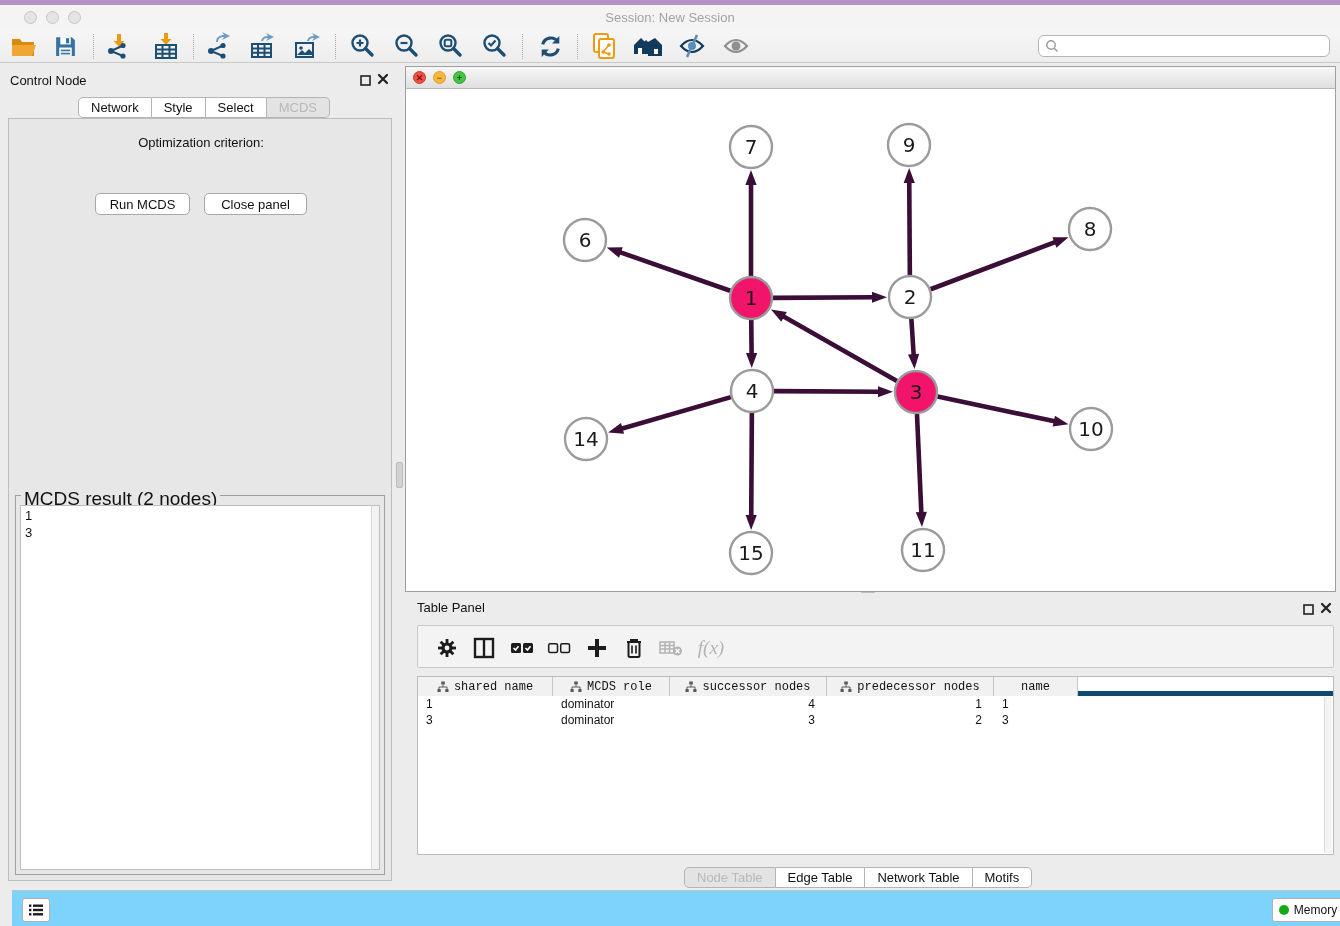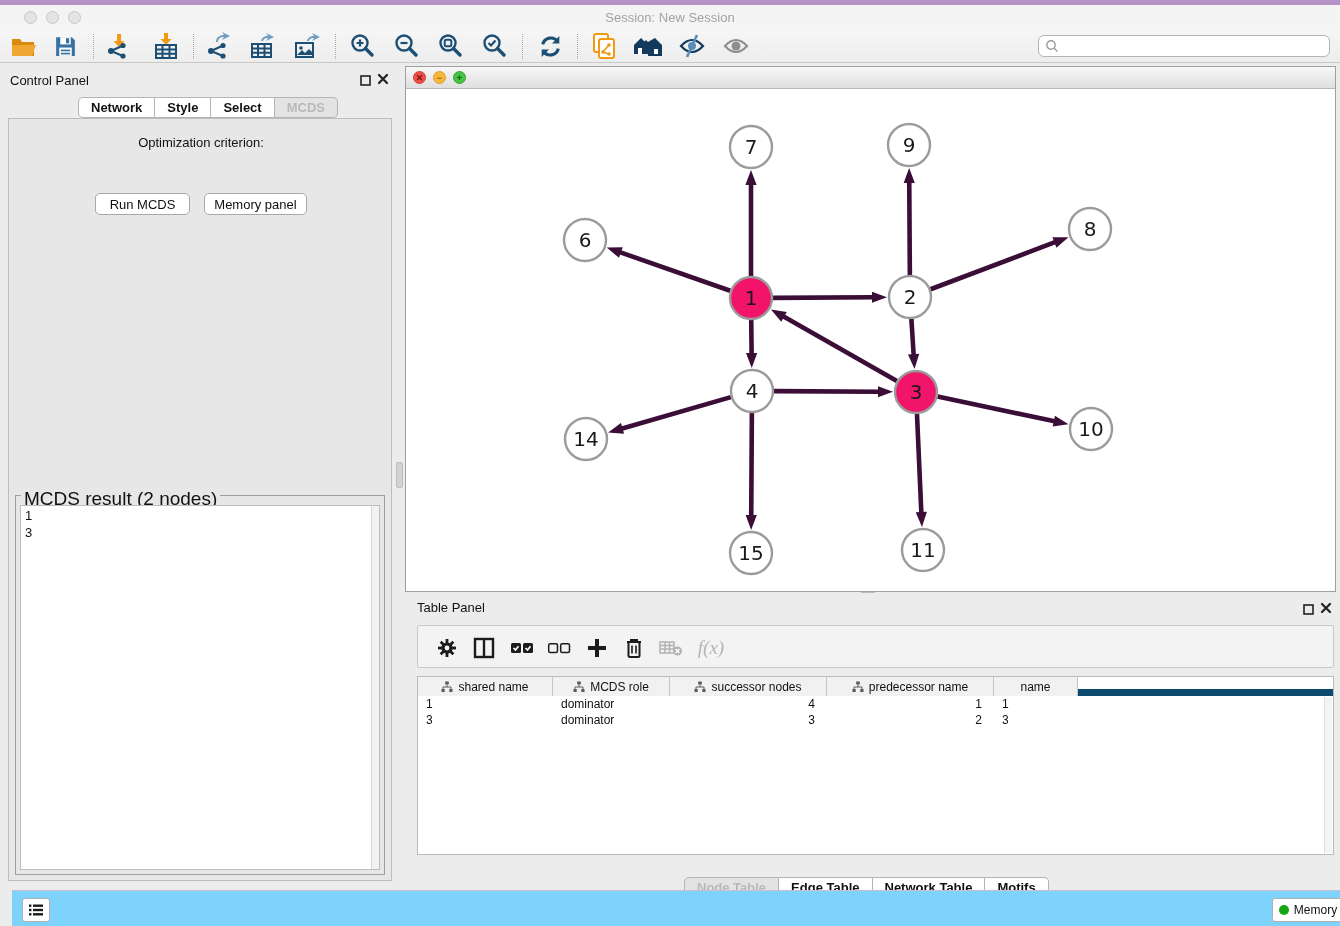--- a/index.html
+++ b/index.html
@@ -21,21 +21,21 @@
     background:linear-gradient(#f6f6f6,#ededed); border-bottom:1px solid #c9c9c9; }
   .tbtn { position:absolute; top:2px; width:34px; height:28px; display:flex; align-items:center; justify-content:center; }
   .tsep { position:absolute; top:4px; width:0; height:25px; border-left:1px dotted #a9a9a9; }
   #search-box { position:absolute; left:1038px; top:5px; width:292px; height:22px; background:#fff;
     border:1px solid #b5b5b5; border-radius:6px; display:flex; align-items:center; padding-left:5px; }
   #search-box input { border:none; outline:none; flex:1; font-size:12px; background:transparent; height:18px; }
 
   
   #control-panel { left:0; top:66px; width:395px; height:822px; }
   .panel-title { font-size:13px; color:#111; }
-  .seg-row { display:flex;font-weight:bold; }
+  .seg-row { display:flex; }
   .seg { height:21px; line-height:19px; padding:0 12px; background:#fff; border:1px solid #b4b4b4;
     border-left:none; font-size:13px; color:#111; text-align:center; }
   .seg:first-child { border-left:1px solid #b4b4b4; border-radius:5px 0 0 5px; }
   .seg:last-child { border-radius:0 5px 5px 0; }
   .seg.selected { background:#e3e3e3; color:#b9b9b9; }
   #cp-content { left:8px; top:52px; width:384px; height:763px; background:#e7e7e7; border:1px solid #bdbdbd; position:absolute; }
   #opt-label { left:0; top:16px; width:384px; text-align:center; font-size:13px; position:absolute;}
   #opt-select { left:36px; top:40px; width:308px; height:23px; background:#fff; border:1px solid #a8a8a8;
     border-radius:5px; position:absolute; display:flex; align-items:center; font-size:13px; padding-left:12px; }
   .btn { background:#fff; border:1px solid #a8a8a8; border-radius:5px; font-size:13px;
@@ -56,28 +56,28 @@
   #graph-canvas { position:absolute; left:0; top:22px; width:929px; height:502px; background:#fff; }
   .grip { background:#d2d2d2; border:1px solid #bdbdbd; border-radius:2px; }
 
   
   #table-panel { left:405px; top:595px; width:931px; height:293px; }
   #tp-toolbar { position:absolute; left:12px; top:30px; width:917px; height:43px;
     background:#f3f3f3; border:1px solid #c9c9c9; border-radius:2px; }
   .tp-btn { position:absolute; top:7px; width:30px; height:30px; display:flex; align-items:center; justify-content:center; }
   #fx-label { font-family:"Liberation Serif", serif; font-style:italic; font-size:19px; color:#b3b3b3; }
   #data-table { position:absolute; left:12px; top:81px; width:917px; height:179px; background:#fff; border:1px solid #bbb; overflow:hidden; }
-  #thead { display:flex; height:19px; border-bottom:7px solid #0c4a6e; }
+  #thead { display:flex; height:19px; border-bottom:5px solid #0c4a6e;font-family:Liberation Mono, monospace; }
   .th { background:#f1f1f1; border-right:1px solid #c6c6c6; display:flex; align-items:center;
     justify-content:center; gap:5px; font-size:12px; color:#111; height:19px; }
   .tr { display:flex; height:16px; }
   .td { font-size:12px; line-height:16px; padding:0 8px; overflow:hidden; white-space:nowrap; }
   .td.right { text-align:right; padding-right:12px; }
   #table-vscroll { position:absolute; right:1px; top:20px; bottom:1px; width:8px; background:#f4f4f4; border-left:1px solid #ddd; }
-  #tp-tabs { position:absolute; left:279px; top:282px;justify-content:flex-end; }
+  #tp-tabs { position:absolute; left:279px; top:272px;justify-content:flex-end; }
 
   
   #status-bar { left:0; top:890px; width:1340px; height:36px; background:#7dd3fc; border-top:1px solid #c4c4c4;margin-left:12px; }
   #list-btn { position:absolute; left:10px; top:7px; width:28px; height:24px; background:#fff;
     border:1px solid #b0b0b0; border-radius:3px; display:flex; align-items:center; justify-content:center; }
   #memory-btn { position:absolute; right:8px; top:7px; width:72px; height:24px; background:#fff;
     border:1px solid #b0b0b0; border-radius:3px; display:flex; align-items:center; justify-content:center; gap:5px; font-size:12px; }
   #memory-dot { width:10px; height:10px; border-radius:50%; background:#16a716; }
 </style>
 </head>
@@ -234,42 +234,42 @@
   <div id="search-box">
     <svg width="16" height="16" viewBox="0 0 16 16">
         <circle cx="7" cy="7" r="4.2" fill="none" stroke="#9a9a9a" stroke-width="1.4"></circle>
         <path d="M10 10l3.4 3.4" stroke="#9a9a9a" stroke-width="1.4"></path>
       </svg>
     <input value="" style="">
   </div>
 </div>
 
 <div id="control-panel" class="abs">
-  <div class="panel-title abs" style="left:10px;top:7px;">Control Panel</div>
+  <div class="panel-title abs" style="left:10px;top:7px;">Control Node</div>
   <div class="abs" style="left:360px;top:6px;">
     <svg width="11" height="11" viewBox="0 0 11 11">
         <rect x="1" y="1" width="9" height="9" fill="none" stroke="#222" stroke-width="1.6"></rect>
       </svg>
   </div>
   <div class="abs" style="left:377px;top:5px;">
     <svg width="12" height="12" viewBox="0 0 12 12">
         <path d="M2 2l8 8M10 2l-8 8" stroke="#222" stroke-width="2.2" stroke-linecap="round"></path>
       </svg>
   </div>
   <div id="cp-tabs" class="seg-row abs" style="left:78px;top:31px;">
       <div class="seg">Network</div>
       <div class="seg">Style</div>
       <div class="seg">Select</div>
       <div class="seg selected">MCDS</div>
     </div>
 
   <div id="cp-content">
     <div id="opt-label">Optimization criterion:</div>
     <div class="btn" style="left:86px;top:74px;width:95px;">Run MCDS</div>
-    <div class="btn" style="left:195px;top:74px;width:103px;">Memory panel</div>
+    <div class="btn" style="left:195px;top:74px;width:103px;">Close panel</div>
 
     <div id="result-group">
       <div id="result-legend">MCDS result (2 nodes)</div>
       <div id="result-text">1
 3</div>
       <div id="result-scroll"></div>
     </div>
   </div>
 </div>
 
@@ -472,21 +472,21 @@
         </div>
         <div class="th" style="width: 167px;">
           <svg width="12" height="12" viewBox="0 0 12 12">
             <g fill="#5a5a5a">
               <rect x="4.2" y="0.5" width="3.6" height="3"></rect>
               <rect x="0.5" y="8" width="3.2" height="3"></rect>
               <rect x="8.3" y="8" width="3.2" height="3"></rect>
             </g>
             <path d="M6 3.5v2.5M6 6H2v2M6 6h4v2" stroke="#5a5a5a" fill="none"></path>
           </svg>
-          <span>predecessor name</span>
+          <span>predecessor nodes</span>
         </div>
         <div class="th" style="width: 84px;">
           <span>name</span>
         </div>
       </div>
     <div id="tbody">
         <div class="tr">
           <div class="td" style="width: 135px;">1</div>
           <div class="td" style="width: 117px;">dominator</div>
           <div class="td right" style="width: 157px;">4</div>

